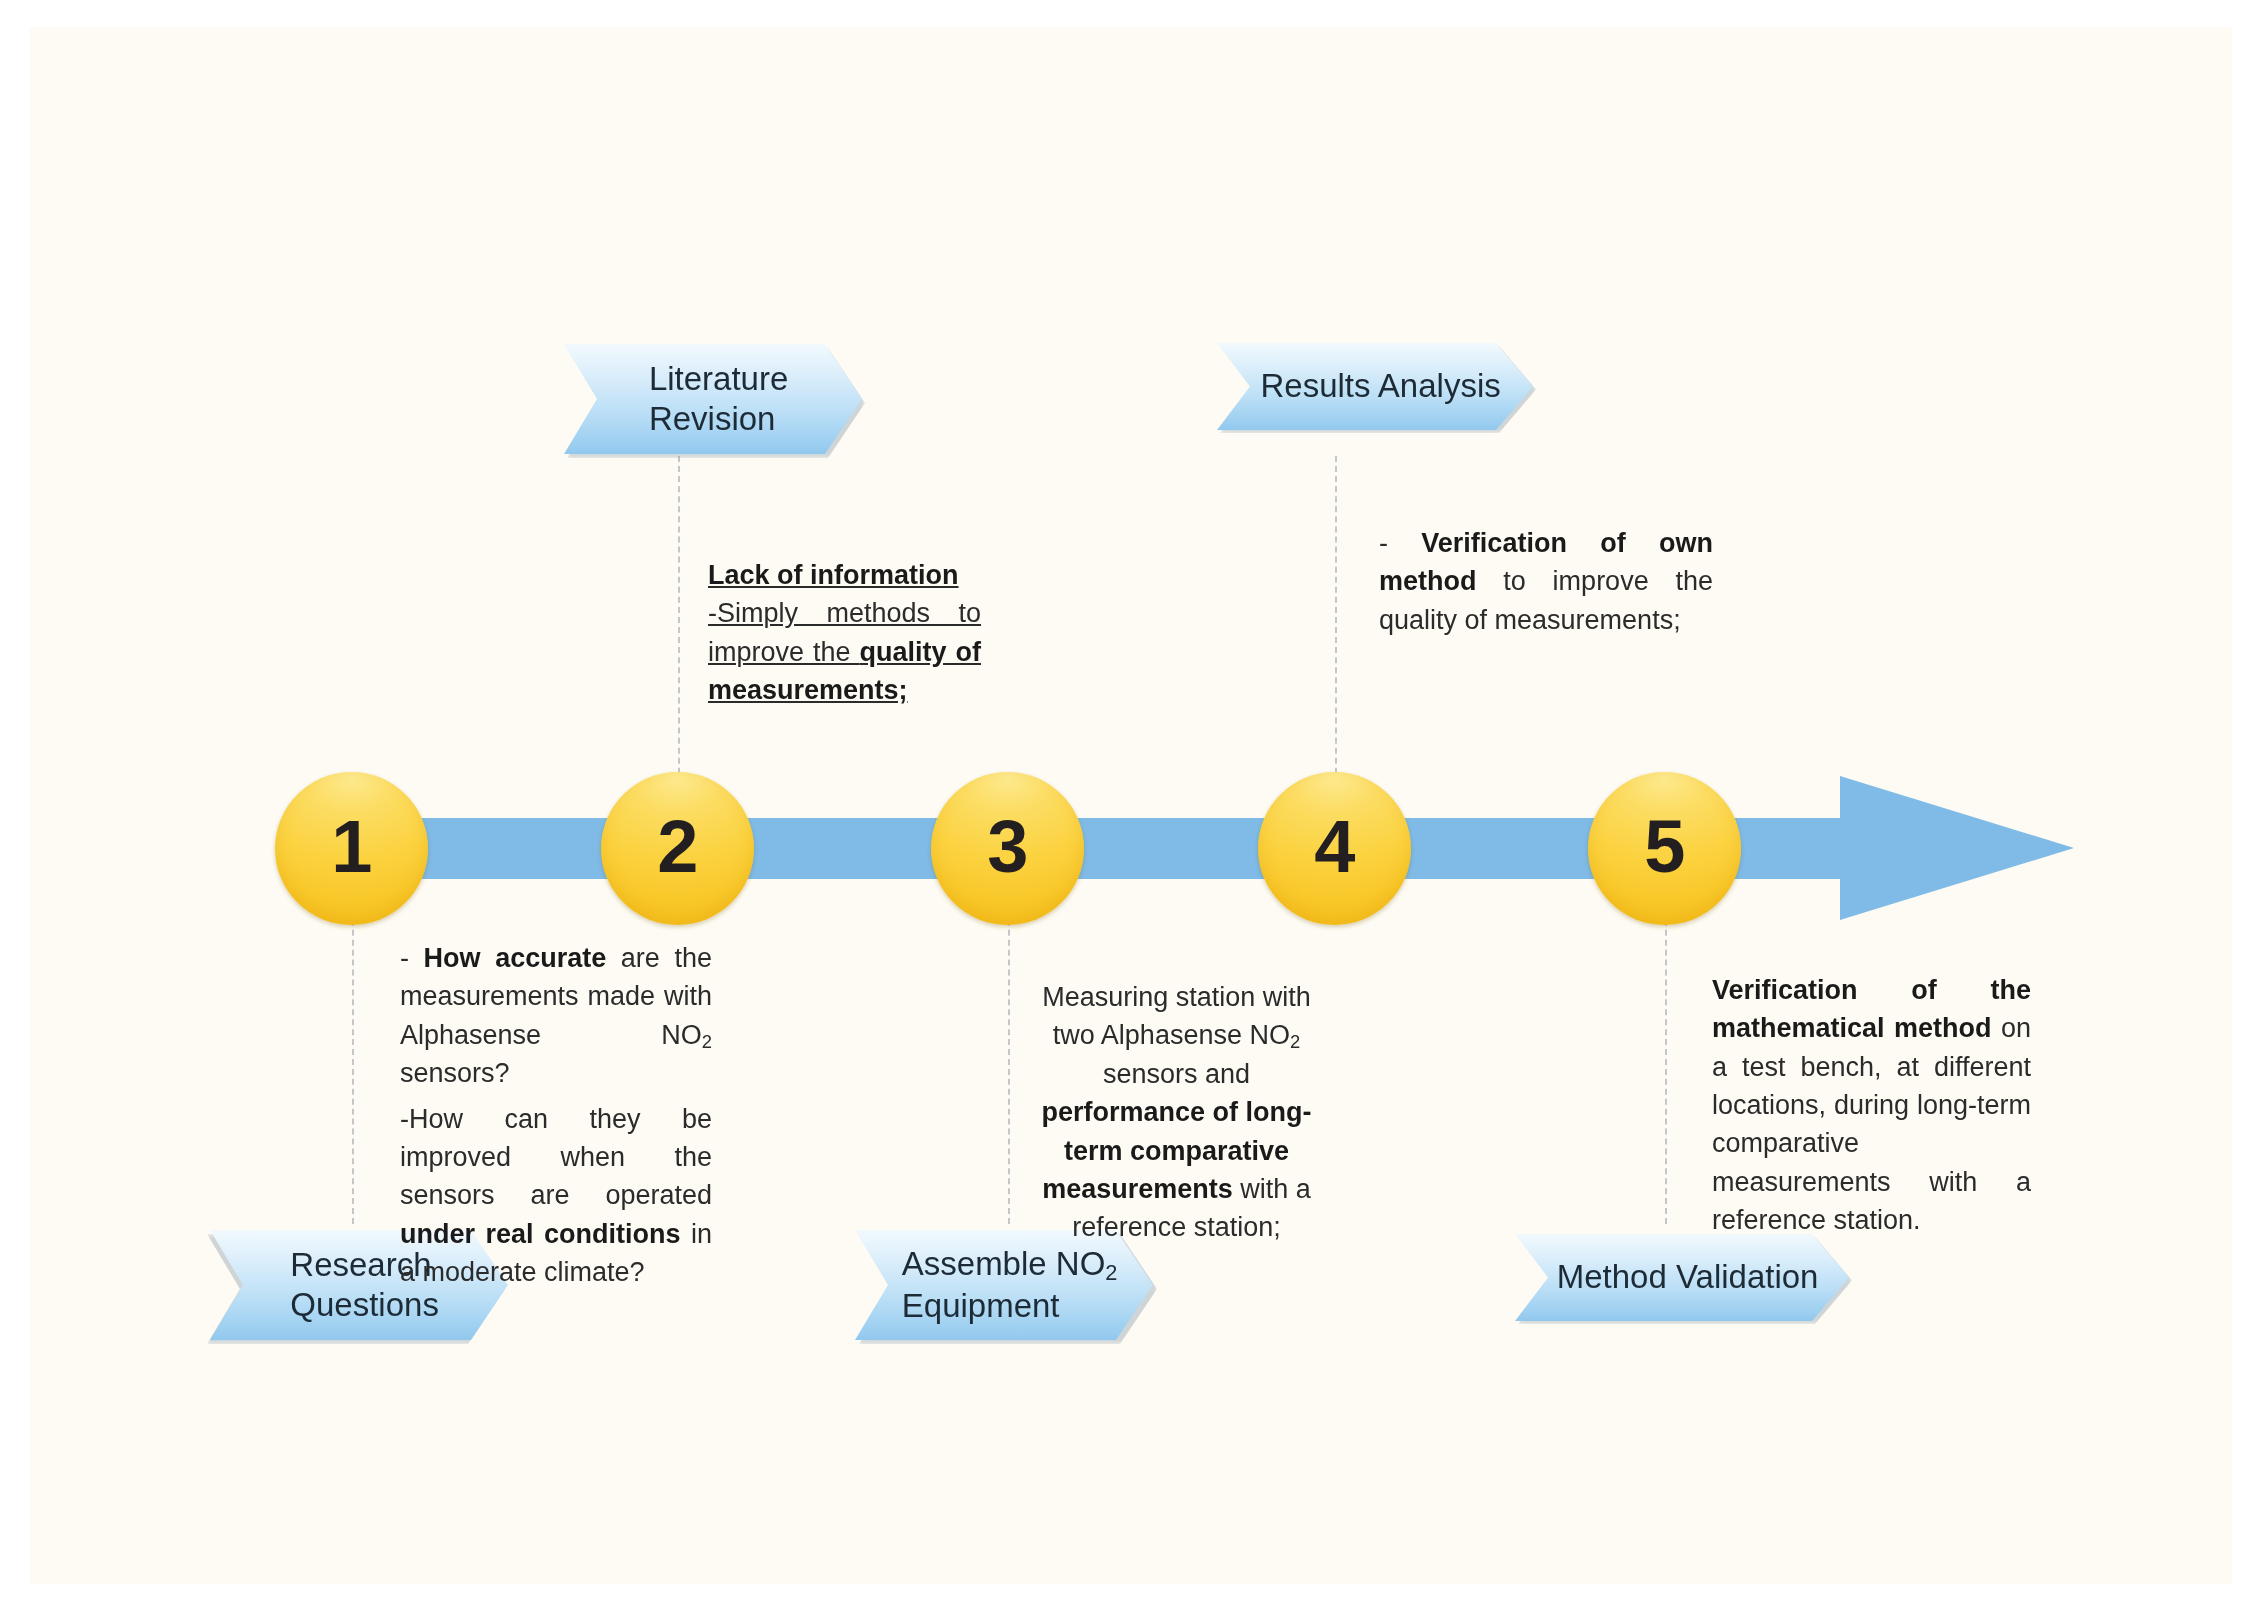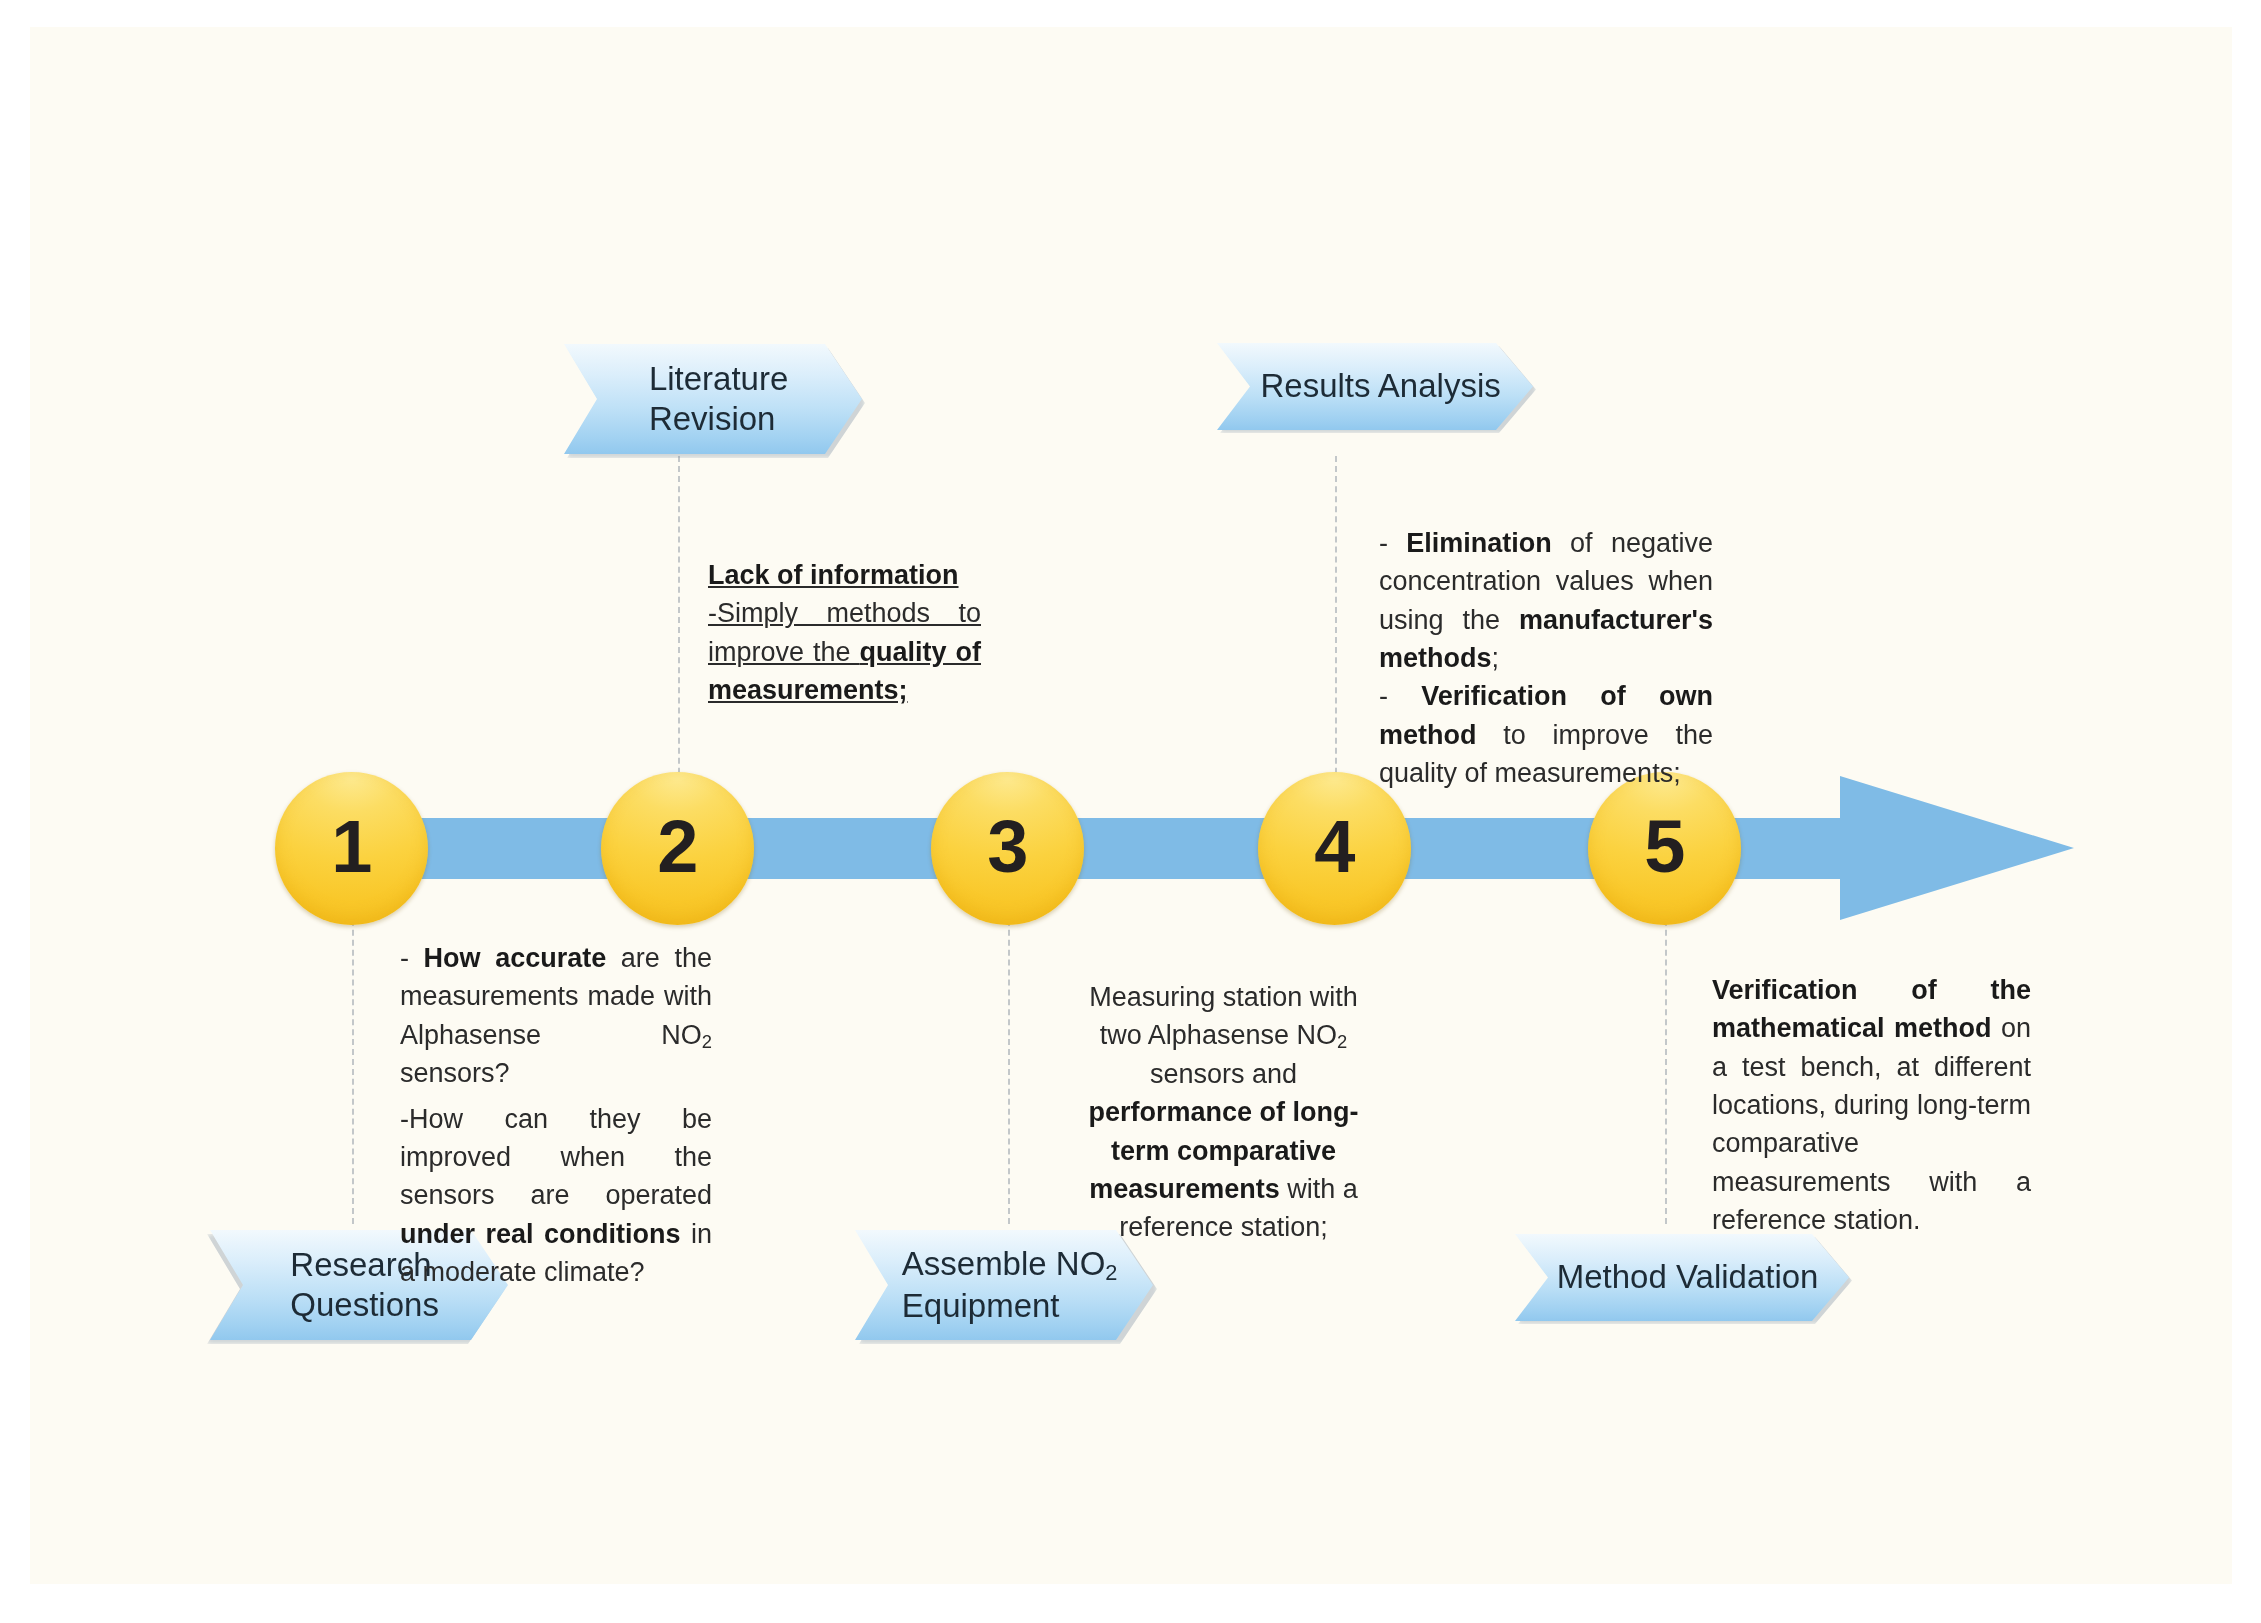--- a/index.html
+++ b/index.html
@@ -84,21 +84,21 @@
     position:absolute;
     font-size:27px;
     line-height:1.42;
     color:#2b2b2b;
   }
   .desc p{margin:0;}
   .desc p.gap{margin-top:7px;}
   .desc b{font-weight:bold;color:#1a1a1a;}
   .desc sub{font-size:.68em;vertical-align:-.2em;}
   .just{text-align:justify;text-align-last:left;}
-  .ctr{text-align:center;margin-left:47px;}
+  .ctr{text-align:center;}
 </style>
 </head>
 <body>
 
 <div id="canvas">
 
   <div class="tl-bar"></div>
   <div class="tl-head"></div>
 
   <div class="conn" style="left:322px; top:863px; height:334px;"></div>
@@ -169,21 +169,20 @@
   <div class="desc just" style="left:678px; top:529px; width:273px;text-decoration:underline;">
     <p><b>Lack of information</b></p>
     <p><span>-Simply methods to improve the </span><b>quality of measurements;</b></p>
   </div>
 
   <div class="desc ctr" style="left:1008px; top:951px; width:277px;">
     <p><span>Measuring station with two Alphasense NO</span><sub>2</sub><span> sensors and </span><b>performance of long-term comparative measurements</b><span> with a reference station;</span></p>
   </div>
 
   <div class="desc just" style="left:1349px; top:497px; width:334px;">
-    <p><span>- </span><b>Elimination</b><span> of negative concentration values when using the </span><b>manufacturer's methods</b><span>;</span></p>
     <p><span>- </span><b>Verification of own method</b><span> to improve the quality of measurements;</span></p>
   </div>
 
   <div class="desc just" style="left:1682px; top:944px; width:319px;">
     <p><b>Verification of the mathematical method</b><span> on a test bench, at different locations, during long-term comparative measurements with a reference station.</span></p>
   </div>
 
 </div>
 
 

